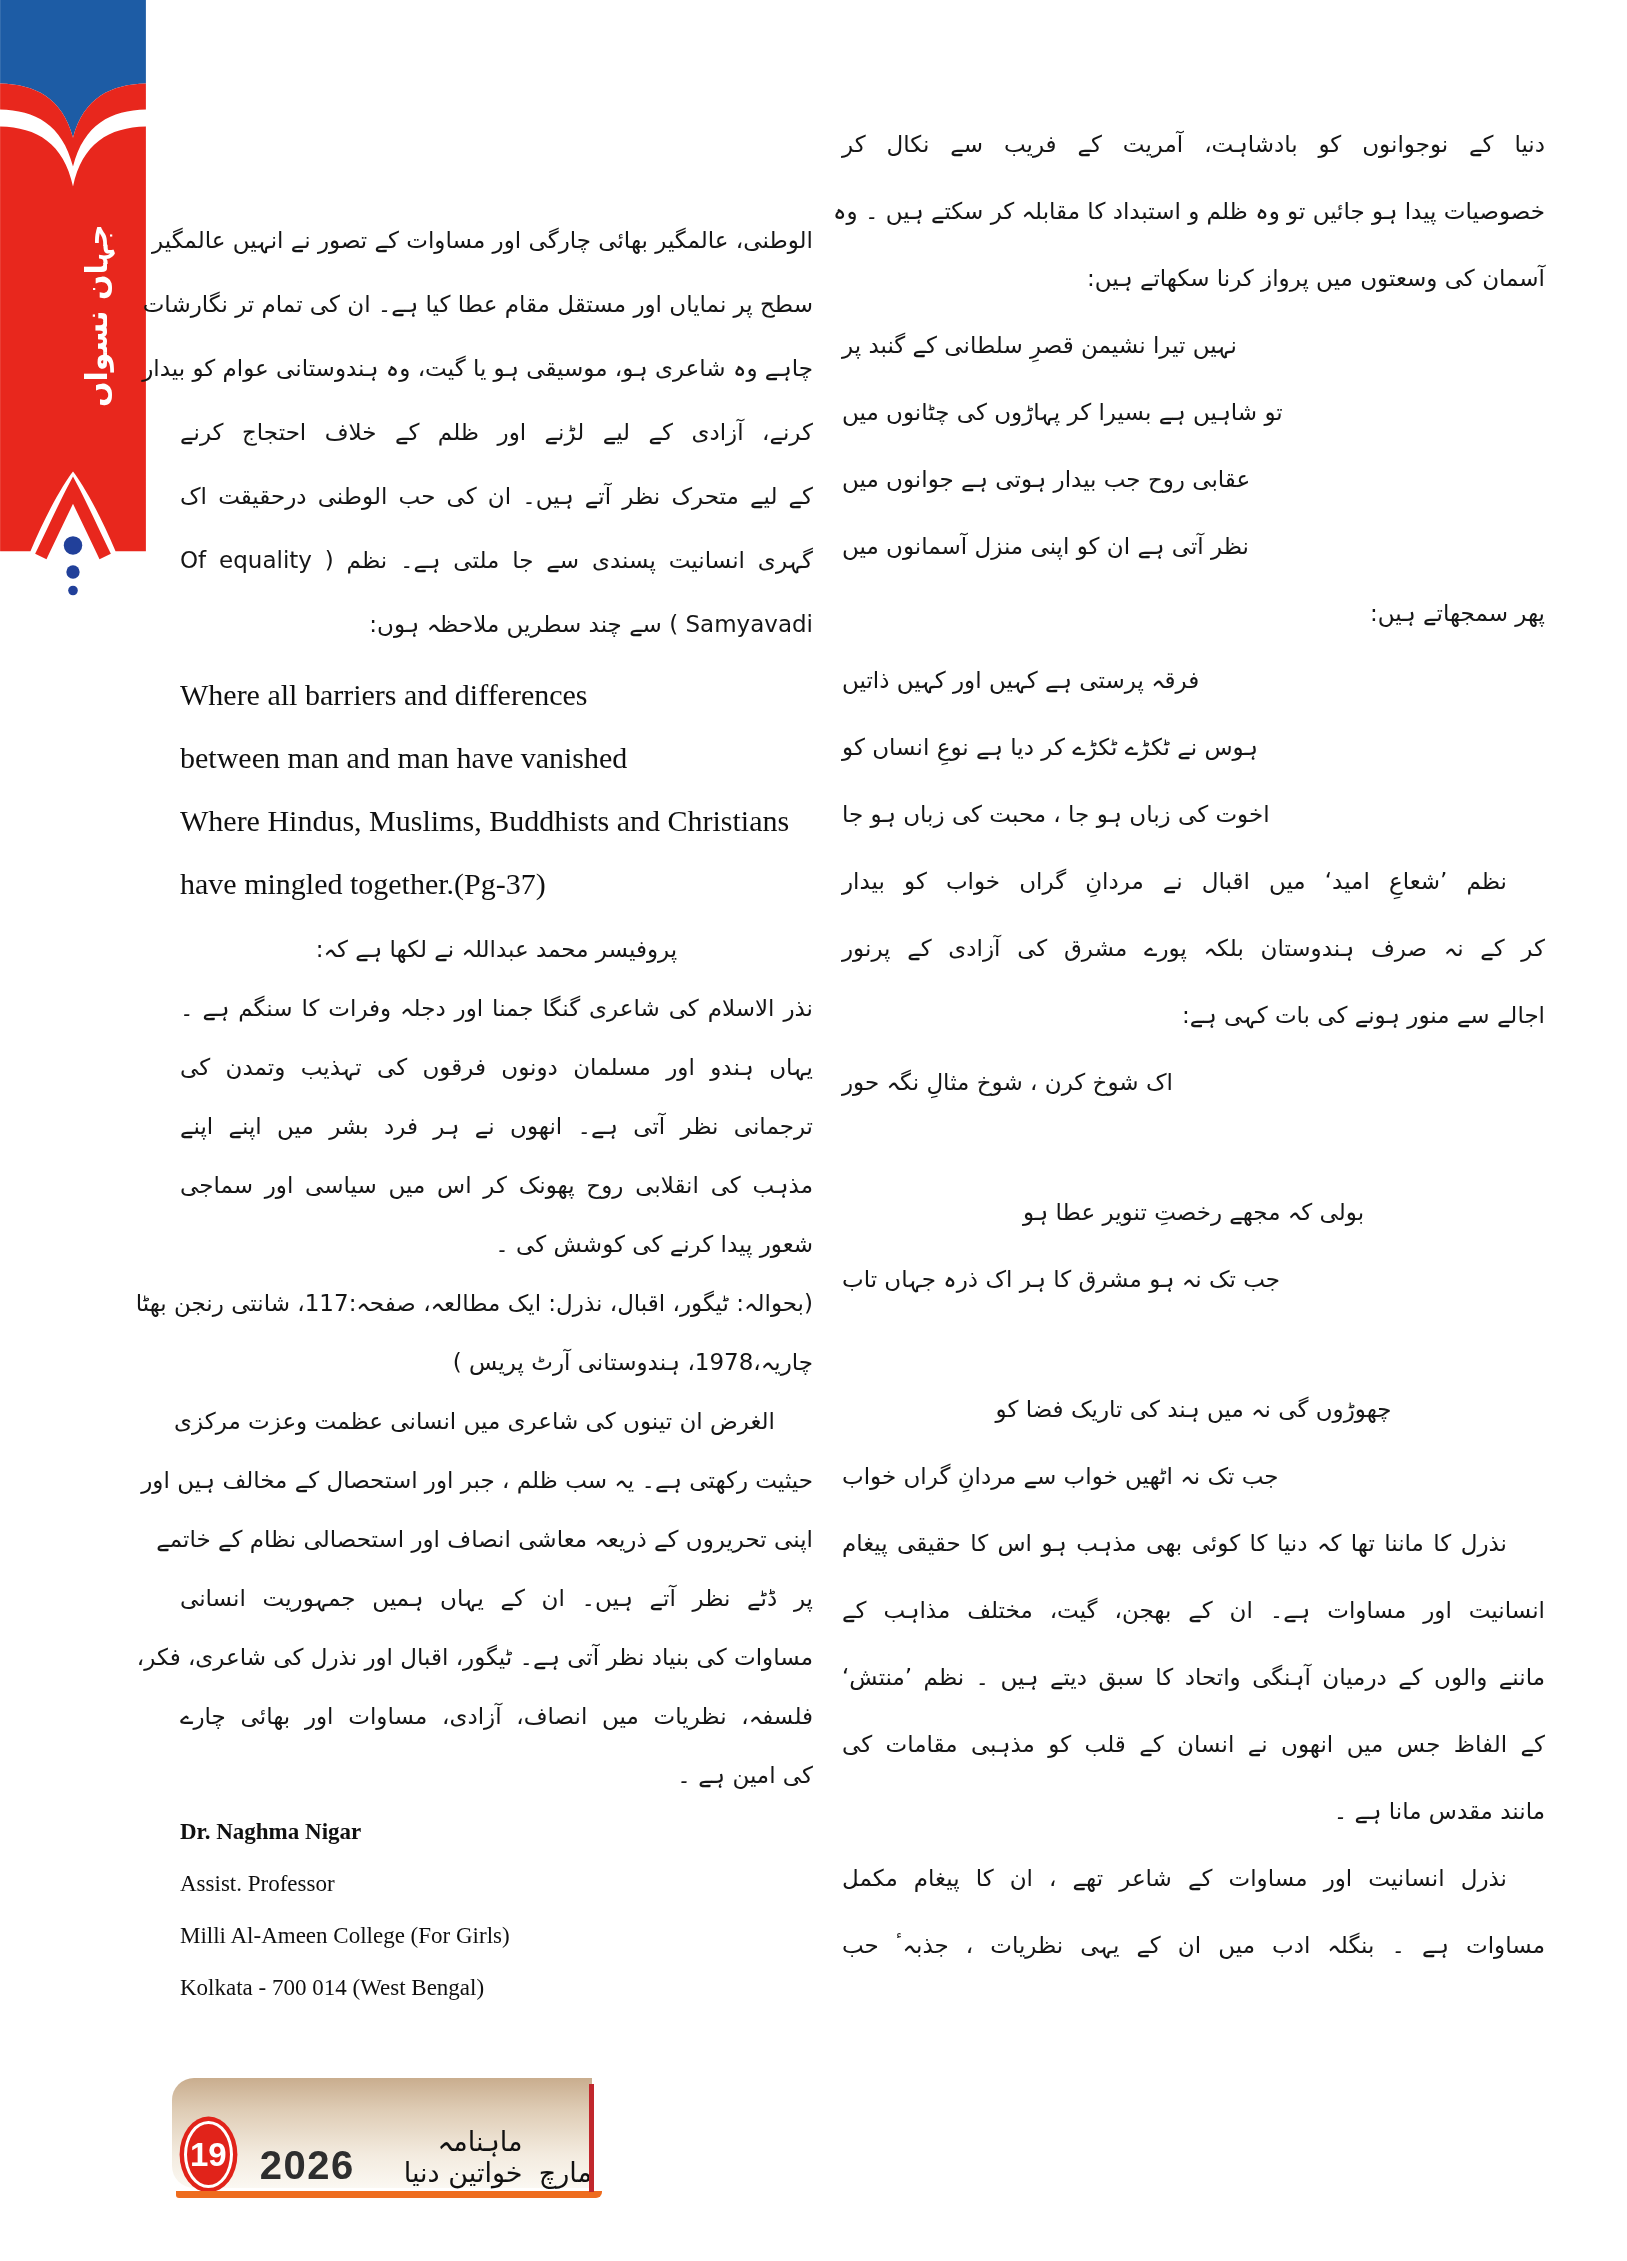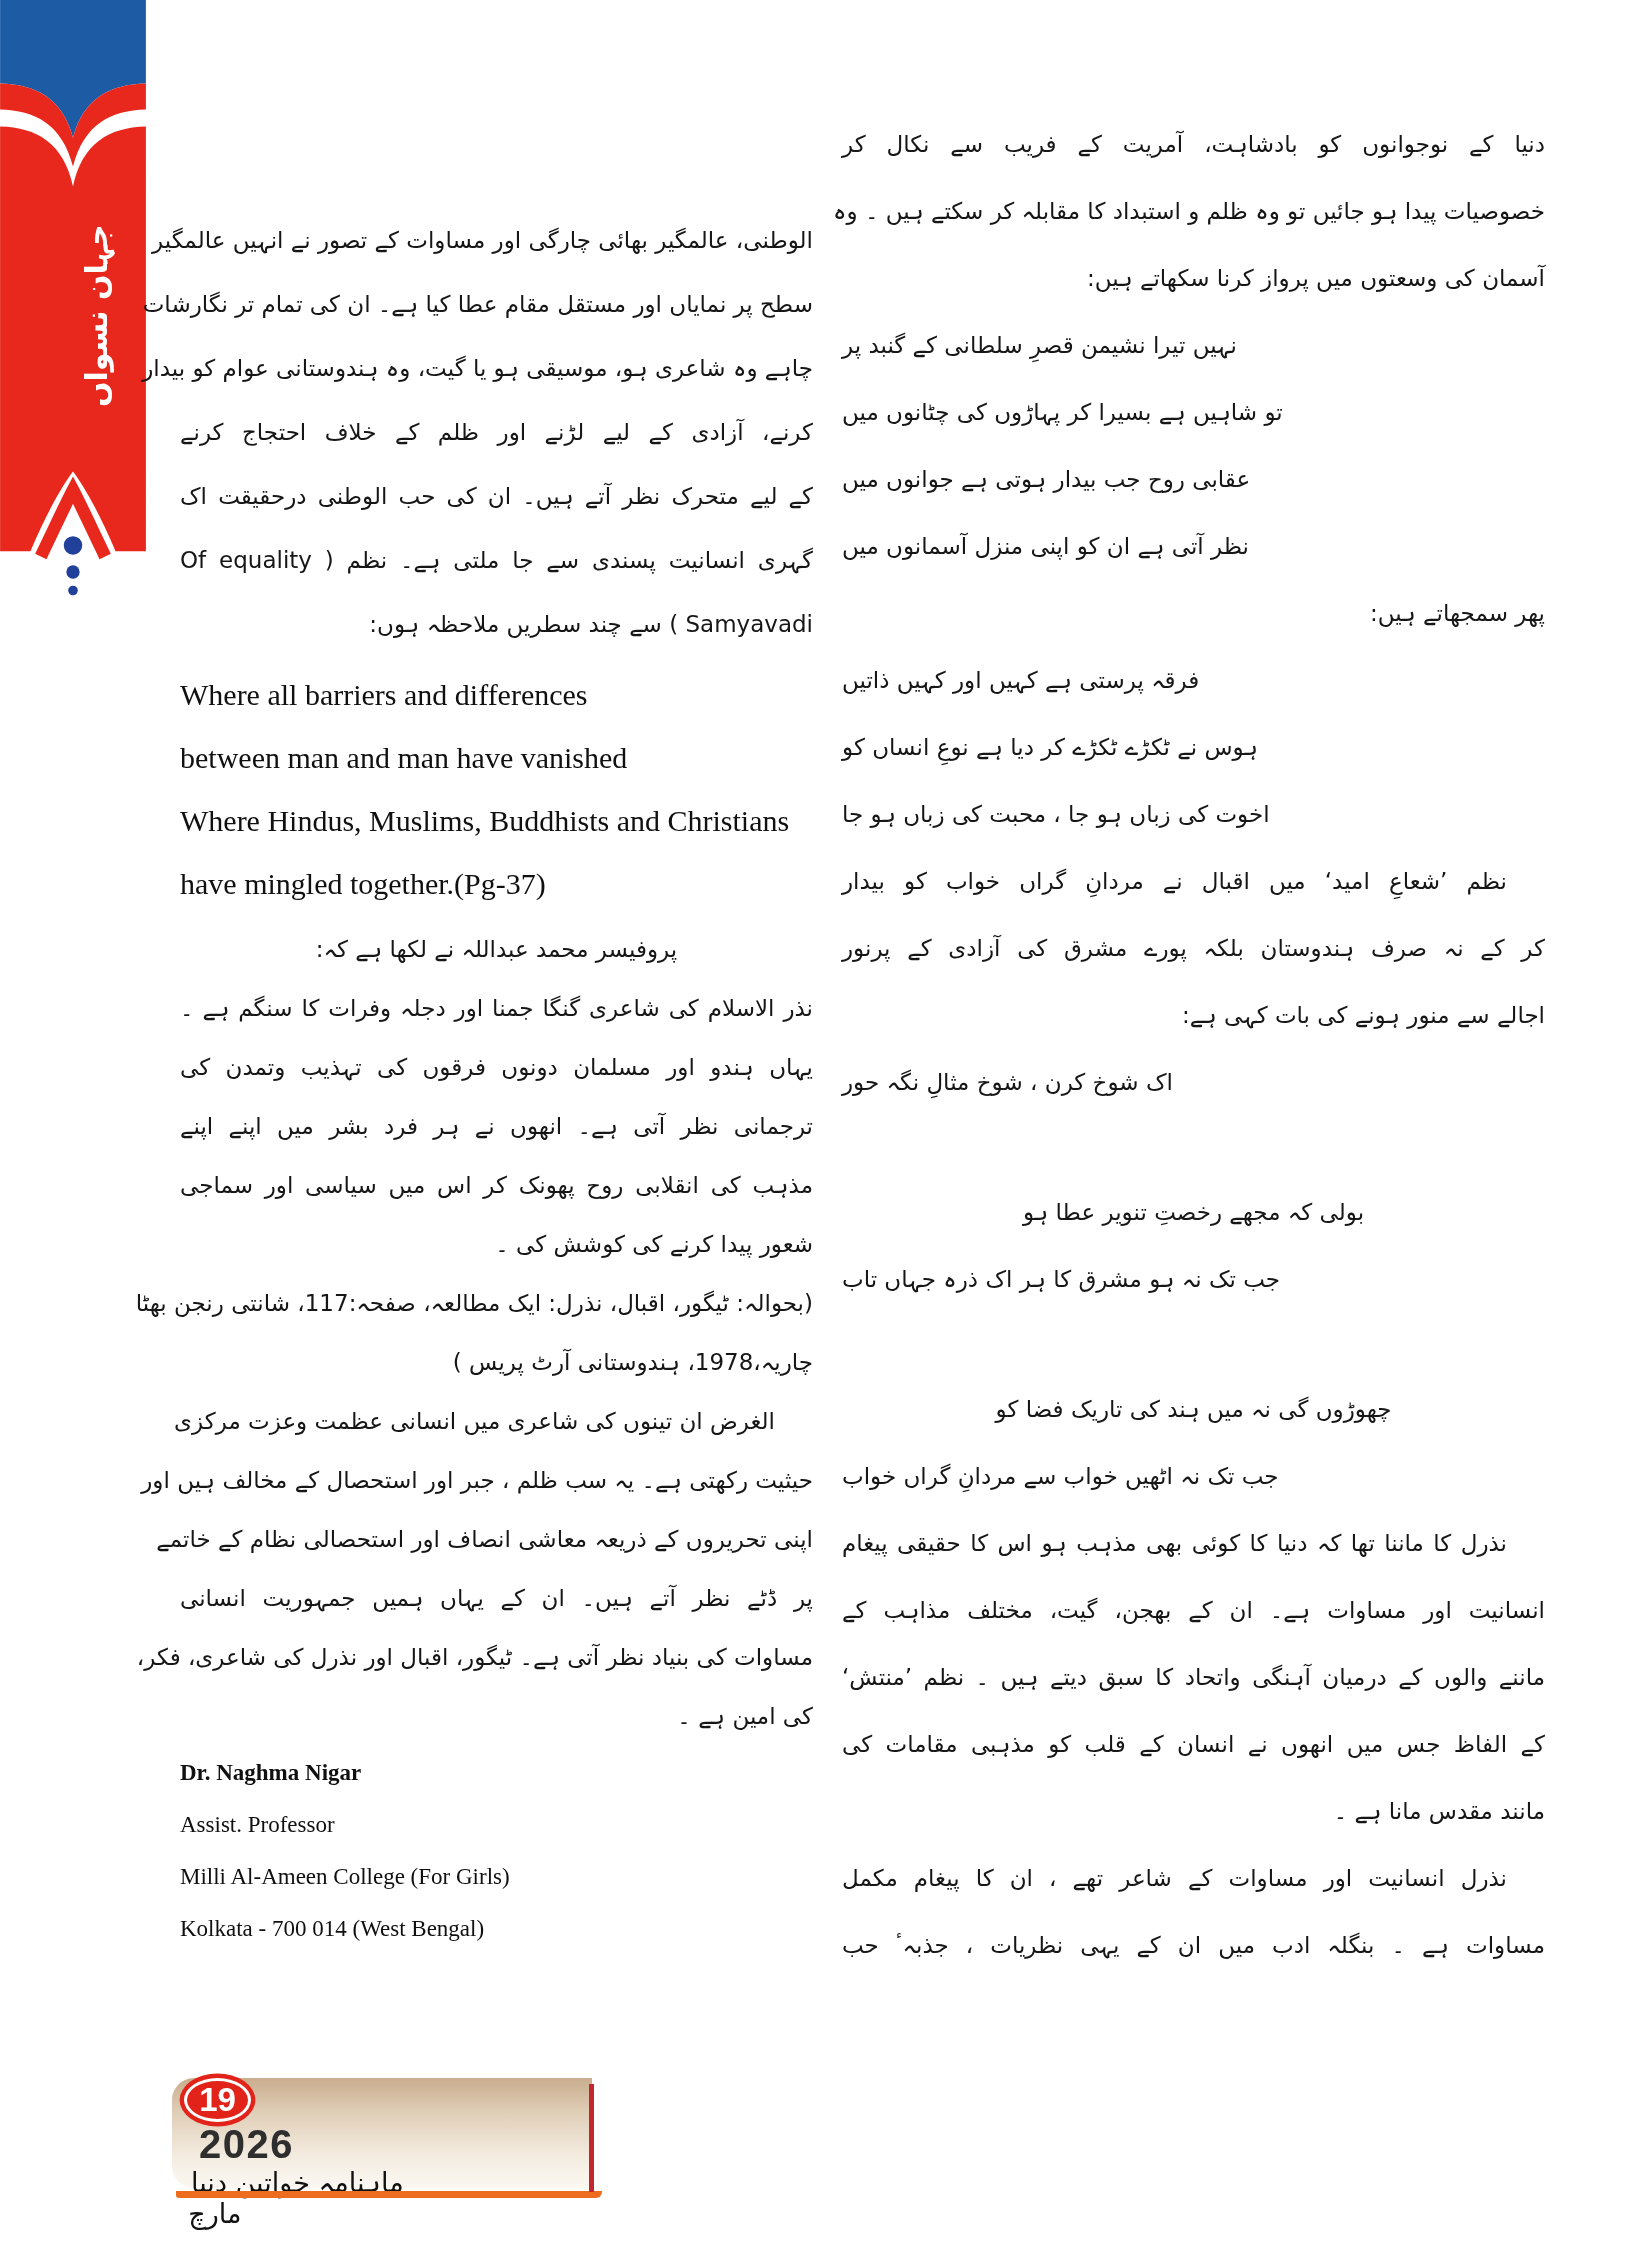--- a/index.html
+++ b/index.html
@@ -29,21 +29,21 @@
   .eng-block .line{font-family:"Liberation Serif",serif;font-size:30px;line-height:63px;
                    text-align:left;direction:ltr;color:#101010;}
   
   .author{margin-top:1px;font-family:"Liberation Serif",serif;font-size:23px;line-height:52px;color:#101010;}
   .author .name{font-weight:bold;}
   .author div{white-space:nowrap;}
   
   .footer-badge{position:absolute;left:172px;top:2078px;width:420px;height:110px;
       border-radius:22px 0 0 22px;
       background:linear-gradient(180deg,#c9ad8e 0%,#dfcdb6 30%,#f3ebdf 70%,#fbf8f2 100%);
-      display:flex;align-items:flex-start;flex-direction:column;}
+      display:flex;align-items:flex-end;}
   .footer-badge::before{content:"";position:absolute;left:4.4px;right:-10.4px;bottom:-9.6px;height:6.7px;
       background:#ee6c1e;border-radius:0 0 6px 3px;}
   .footer-badge::after{content:"";position:absolute;right:-1.5px;top:6px;bottom:-4.4px;width:4.4px;
       background:#c1272d;}
   .page-circle{margin-left:12px;width:61px;height:61px;border-radius:50%;background:#e1231a;
       border:3.7px solid #ffffff;box-shadow:0 0 0 4.4px #e1231a;display:flex;align-items:center;
       justify-content:center;color:#ffffff;font-size:33px;font-weight:bold;
       font-family:"Liberation Sans",sans-serif;}
   .year{font-family:"Liberation Sans",sans-serif;font-weight:bold;font-size:40px;color:#2e2e2e;
       margin-left:27px;letter-spacing:1.5px;}
@@ -91,20 +91,21 @@
         <div class="line k-prose" dir="rtl">ترجمانی نظر آتی ہے۔ انھوں نے ہر فرد بشر میں اپنے اپنے</div>
         <div class="line k-prose" dir="rtl">مذہب کی انقلابی روح پھونک کر اس میں سیاسی اور سماجی</div>
         <div class="line k-prose-end" dir="rtl">شعور پیدا کرنے کی کوشش کی ۔</div>
         <div class="line k-prose" dir="rtl">(بحوالہ: ٹیگور، اقبال، نذرل: ایک مطالعہ، صفحہ:117، شانتی رنجن بھٹا</div>
         <div class="line k-prose-end" dir="rtl">چاریہ،1978، ہندوستانی آرٹ پریس )</div>
         <div class="line k-prose-indent" dir="rtl">الغرض ان تینوں کی شاعری میں انسانی عظمت وعزت مرکزی</div>
         <div class="line k-prose" dir="rtl">حیثیت رکھتی ہے۔ یہ سب ظلم ، جبر اور استحصال کے مخالف ہیں اور</div>
         <div class="line k-prose" dir="rtl">اپنی تحریروں کے ذریعہ معاشی انصاف اور استحصالی نظام کے خاتمے</div>
         <div class="line k-prose" dir="rtl">پر ڈٹے نظر آتے ہیں۔ ان کے یہاں ہمیں جمہوریت انسانی</div>
         <div class="line k-prose" dir="rtl">مساوات کی بنیاد نظر آتی ہے۔ ٹیگور، اقبال اور نذرل کی شاعری، فکر،</div>
+        <div class="line k-prose" dir="rtl">فلسفہ، نظریات میں انصاف، آزادی، مساوات اور بھائی چارے</div>
         <div class="line k-prose-end" dir="rtl">کی امین ہے ۔</div>
       </div>
     <div class="author">
       <div class="name">Dr. Naghma Nigar</div>
       <div>Assist. Professor</div>
       <div>Milli Al-Ameen College (For Girls)</div>
       <div>Kolkata - 700 014 (West Bengal)</div>
     </div>
   </div>
 

